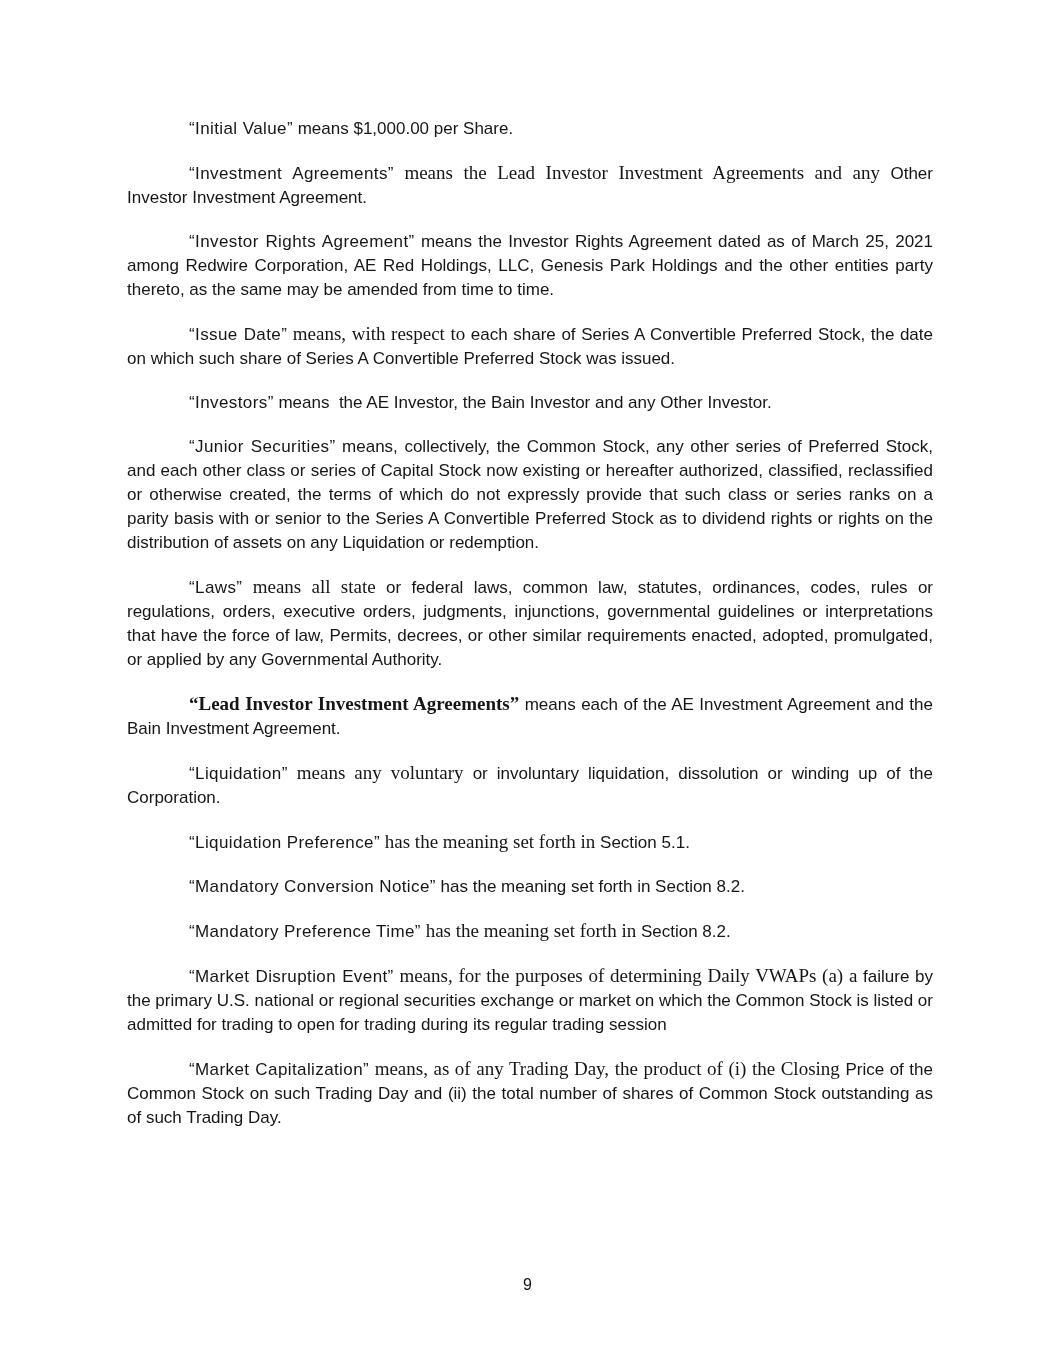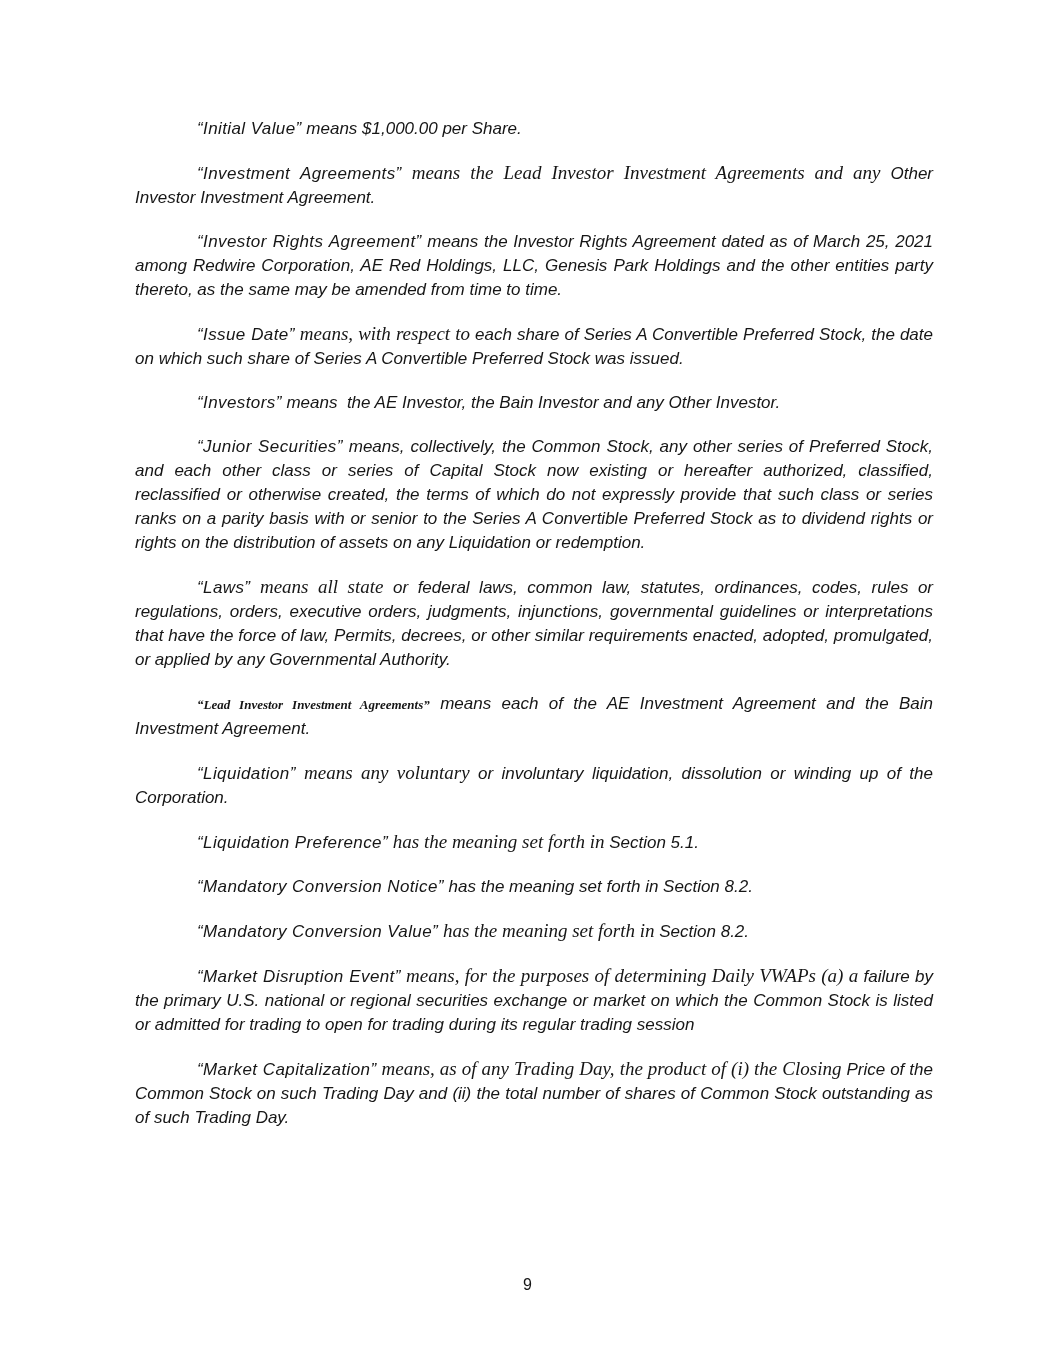--- a/index.html
+++ b/index.html
@@ -16,38 +16,37 @@
     color: #161616;
     overflow: hidden;
   }
   .content {
     position: absolute;
     top: 117px;
     left: 123px;
     width: 810px;
   }
   .content p {
-    margin: 0 0 20px 12px;
+    margin: 0 0 20px 4px;
     text-indent: 62px;
     text-align: justify;
     font-family: "Liberation Sans", sans-serif;
     font-size: 17px;
     line-height: 24px;
     color: #161616;
-    font-style: italic;
   }
   
   .r-term {
     font-family: "Liberation Sans", sans-serif;
     letter-spacing: 0.4px;
   }
   .r-term-serif {
     font-family: "Liberation Serif", serif;
     font-weight: bold;
-    font-size: 13px;
+    font-size: 19px;
   }
   .r-body { font-family: "Liberation Sans", sans-serif; }
   .r-body-serif {
     font-family: "Liberation Serif", serif;
     font-size: 19px;
   }
   .page-number {
     position: absolute;
     top: 1276px;
     left: 0;
@@ -67,18 +66,18 @@
       <p><span class="r-term">“Investment Agreements”</span><span class="r-body-serif"> means the Lead Investor Investment Agreements and any </span><span class="r-body">Other Investor Investment Agreement.</span></p>
       <p><span class="r-term">“Investor Rights Agreement”</span><span class="r-body"> means the Investor Rights Agreement dated as of March 25, 2021 among Redwire Corporation, AE Red Holdings, LLC, Genesis Park Holdings and the other entities party thereto, as the same may be amended from time to time.</span></p>
       <p><span class="r-term">“Issue Date”</span><span class="r-body-serif"> means, with respect to </span><span class="r-body">each share of Series A Convertible Preferred Stock, the date on which such share of Series A Convertible Preferred Stock was issued.</span></p>
       <p><span class="r-term">“Investors”</span><span class="r-body"> means&nbsp; the AE Investor, the Bain Investor and any Other Investor.</span></p>
       <p><span class="r-term">“Junior Securities”</span><span class="r-body"> means, collectively, the Common Stock, any other series of Preferred Stock, and each other class or series of Capital Stock now existing or hereafter authorized, classified, reclassified or otherwise created, the terms of which do not expressly provide that such class or series ranks on a parity basis with or senior to the Series A Convertible Preferred Stock as to dividend rights or rights on the distribution of assets on any Liquidation or redemption.</span></p>
       <p><span class="r-term">“Laws”</span><span class="r-body-serif"> means all state </span><span class="r-body">or federal laws, common law, statutes, ordinances, codes, rules or regulations, orders, executive orders, judgments, injunctions, governmental guidelines or interpretations that have the force of law, Permits, decrees, or other similar requirements enacted, adopted, promulgated, or applied by any Governmental Authority.</span></p>
       <p><span class="r-term-serif">“Lead Investor Investment Agreements”</span><span class="r-body"> means each of the AE Investment Agreement and the Bain Investment Agreement.</span></p>
       <p><span class="r-term">“Liquidation”</span><span class="r-body-serif"> means any voluntary </span><span class="r-body">or involuntary liquidation, dissolution or winding up of the Corporation.</span></p>
       <p><span class="r-term">“Liquidation Preference”</span><span class="r-body-serif"> has the meaning set forth in </span><span class="r-body">Section 5.1.</span></p>
       <p><span class="r-term">“Mandatory Conversion Notice”</span><span class="r-body"> has the meaning set forth in Section 8.2.</span></p>
-      <p><span class="r-term">“Mandatory Conversion Value”</span><span class="r-body-serif"> has the meaning set forth in </span><span class="r-body">Section 8.2.</span></p>
+      <p><span class="r-term">“Mandatory Preference Time”</span><span class="r-body-serif"> has the meaning set forth in </span><span class="r-body">Section 8.2.</span></p>
       <p><span class="r-term">“Market Disruption Event”</span><span class="r-body-serif"> means, for the purposes of determining Daily VWAPs (a) a </span><span class="r-body">failure by the primary U.S. national or regional securities exchange or market on which the Common Stock is listed or admitted for trading to open for trading during its regular trading session</span></p>
       <p><span class="r-term">“Market Capitalization”</span><span class="r-body-serif"> means, as of any Trading Day, the product of (i) the Closing </span><span class="r-body">Price of the Common Stock on such Trading Day and (ii) the total number of shares of Common Stock outstanding as of such Trading Day.</span></p>
     </div>
   <div class="page-number">9</div>
 </div>
 
 </body></html>

